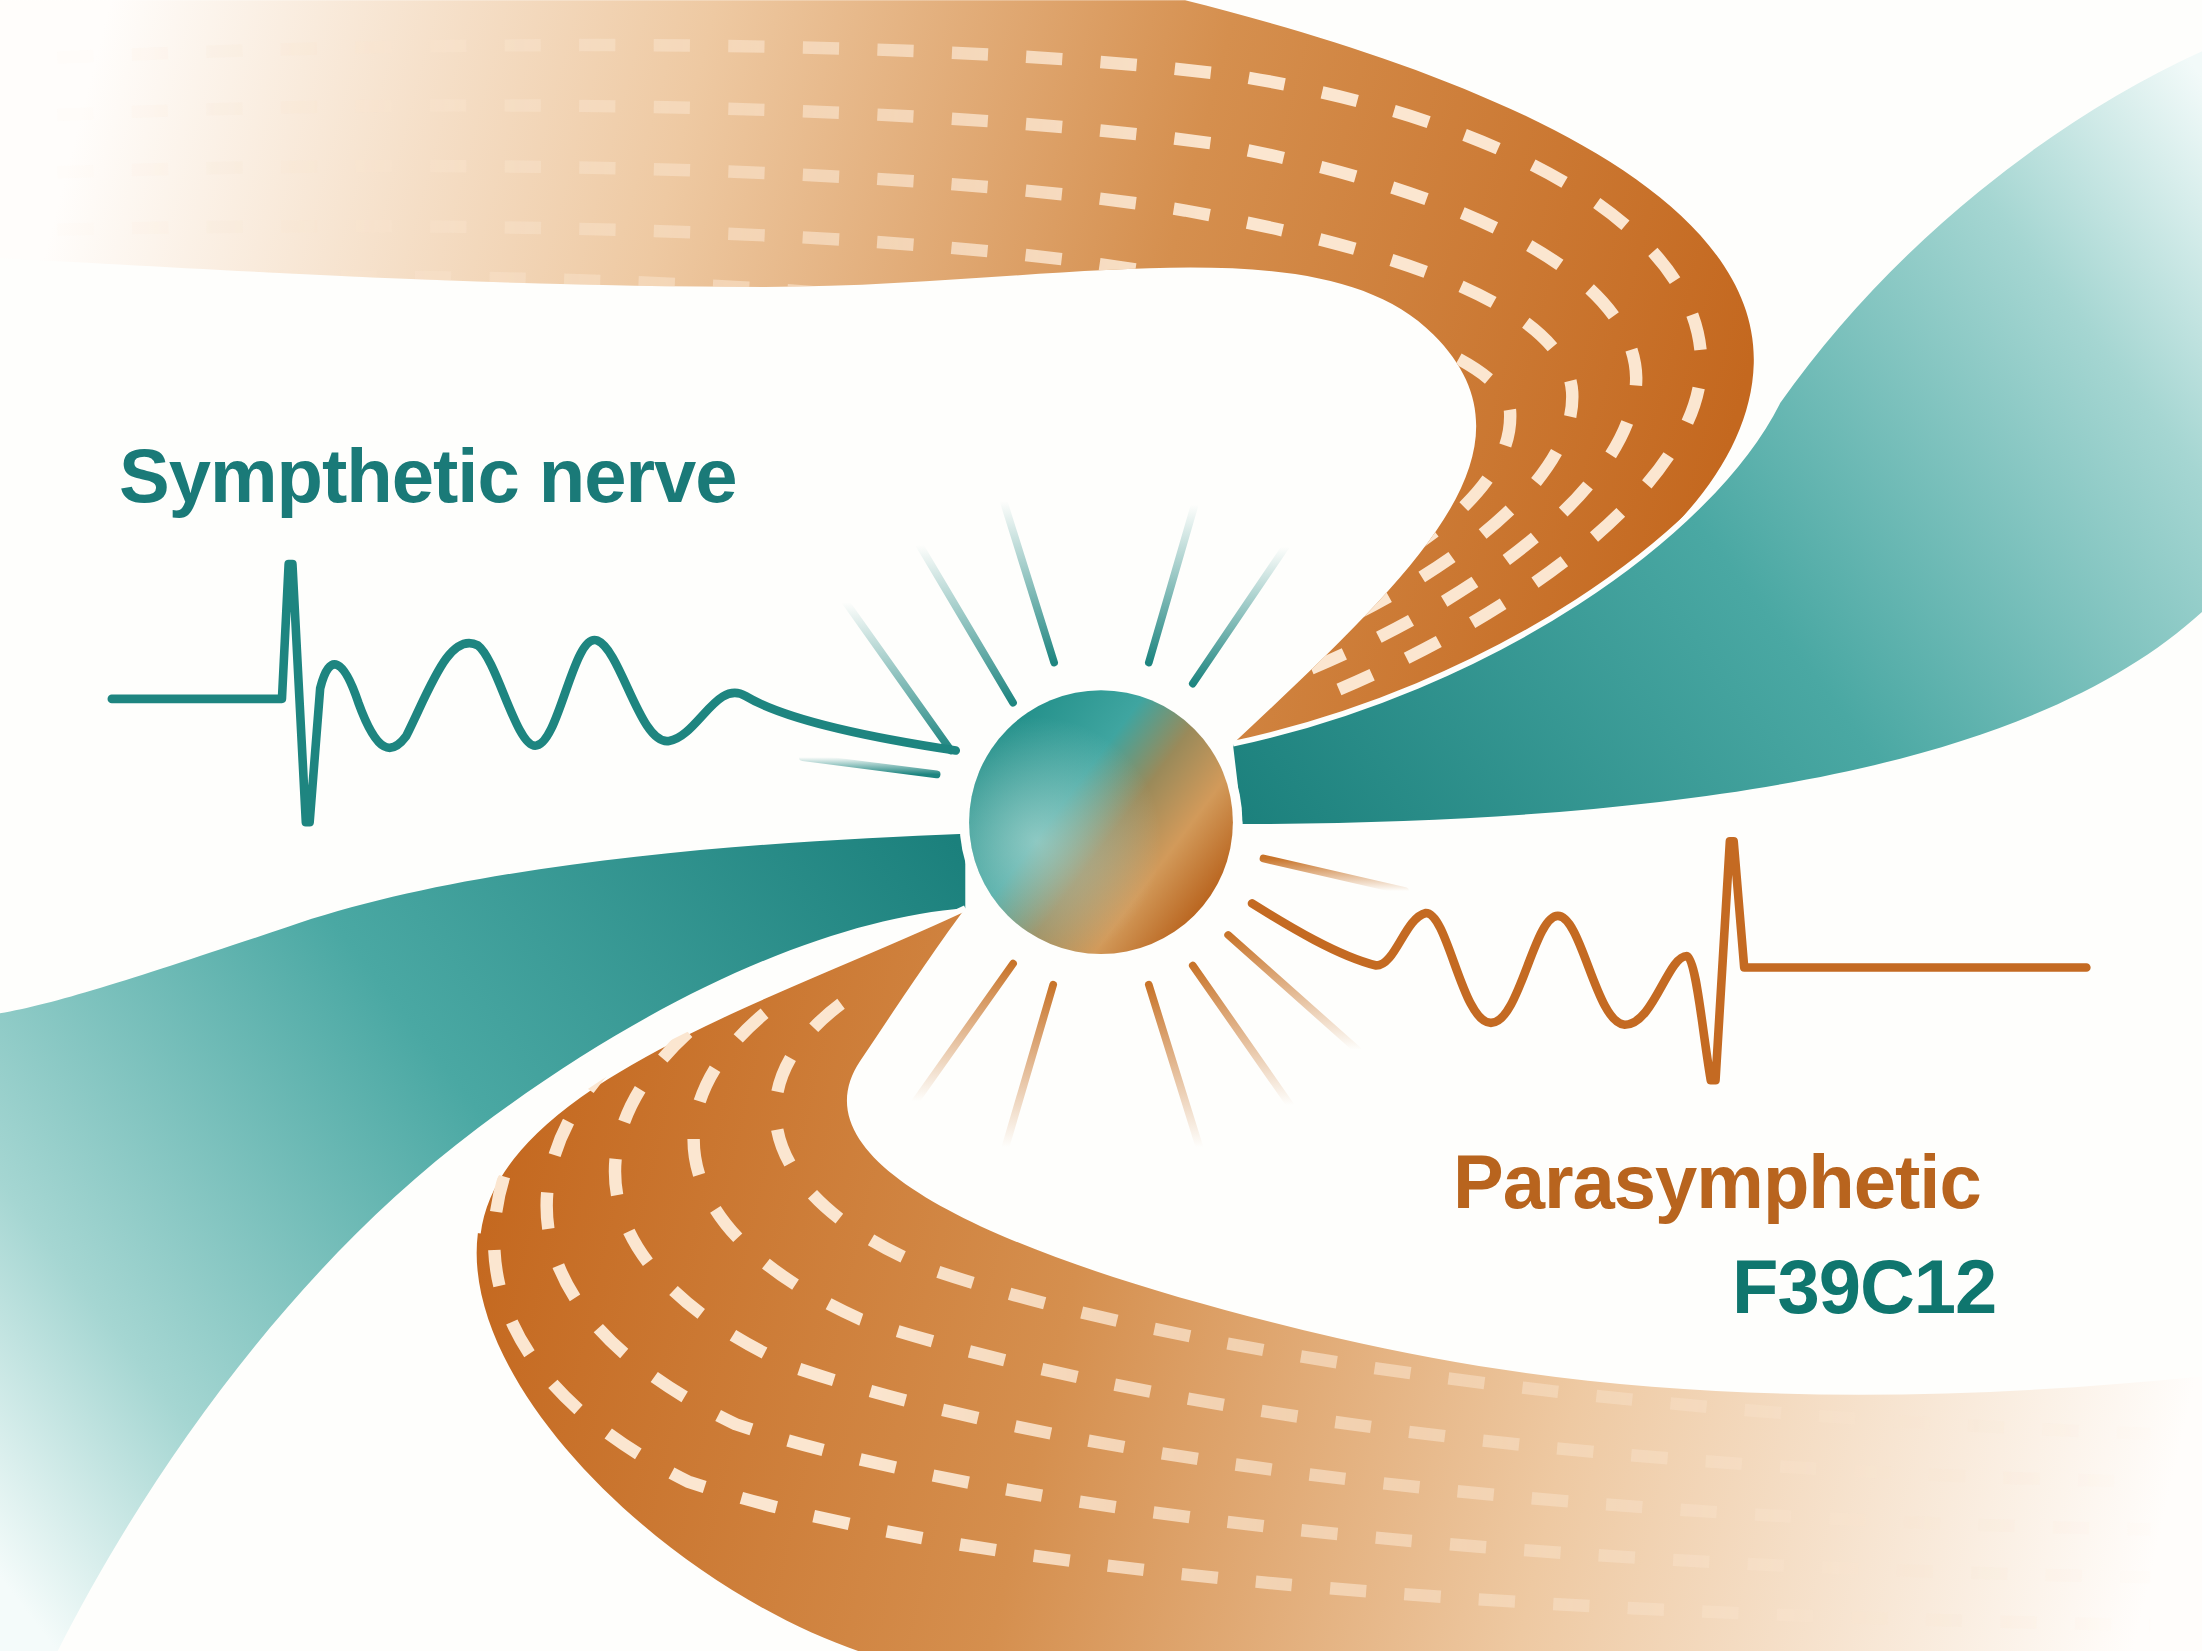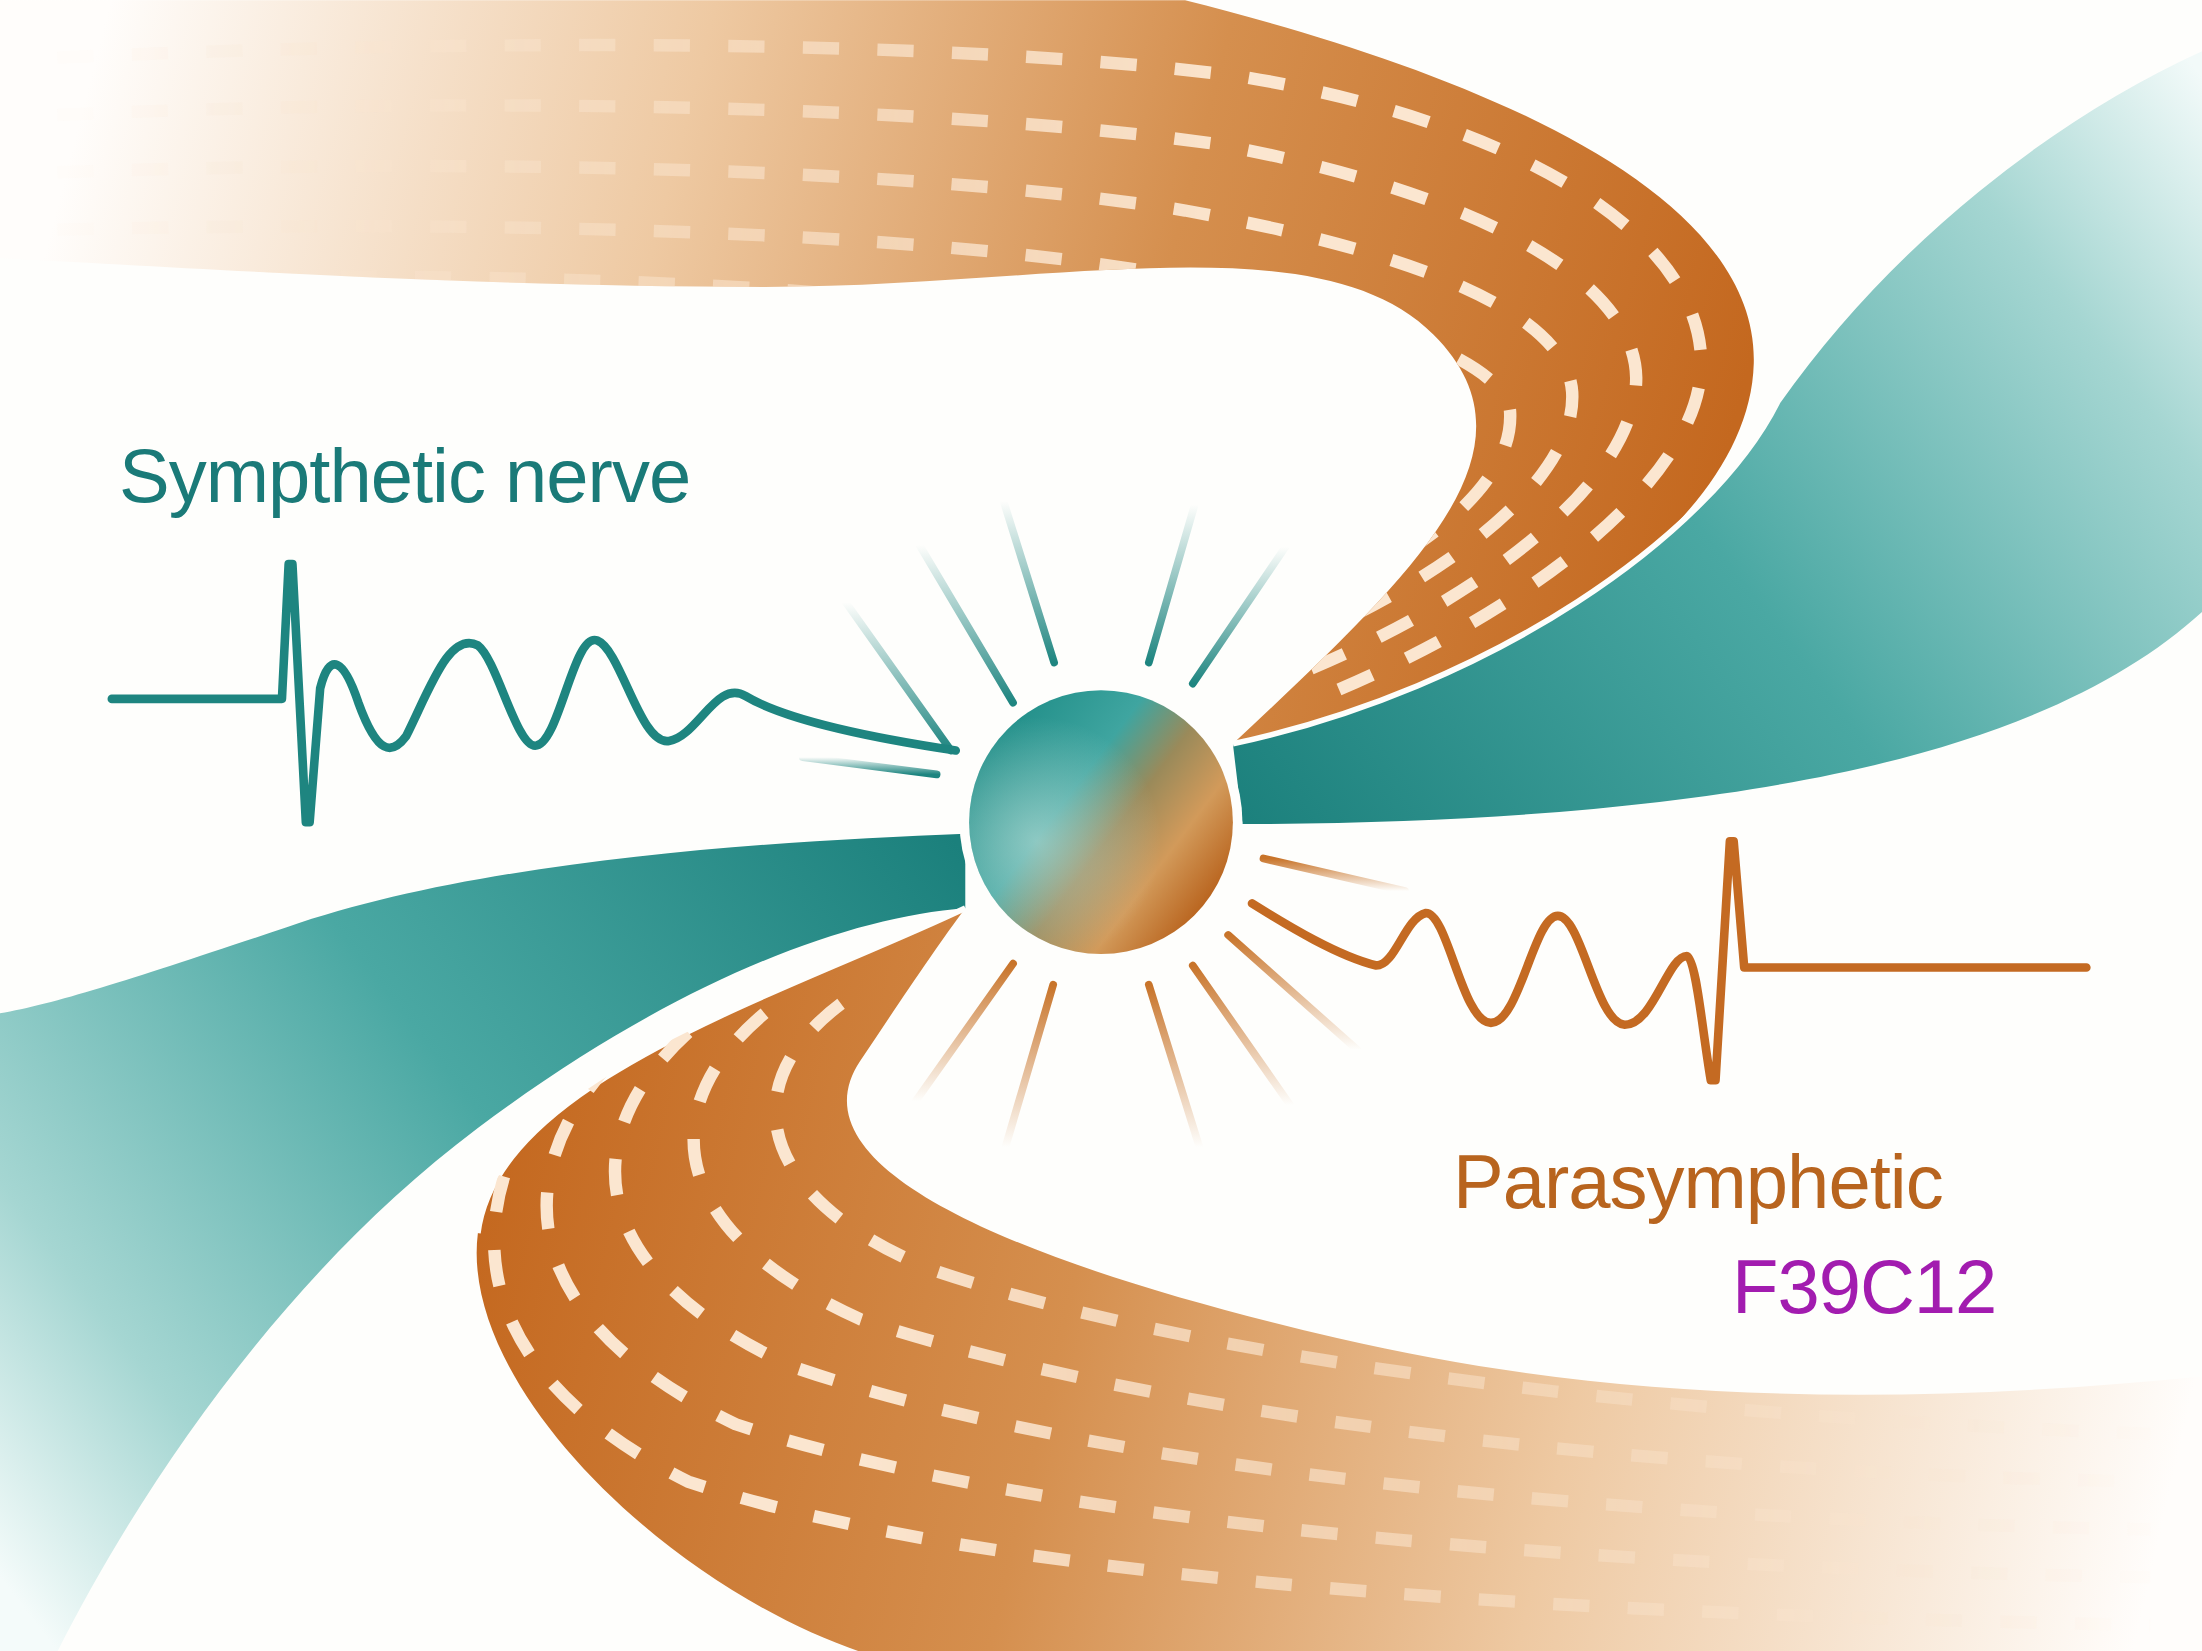--- a/index.html
+++ b/index.html
@@ -1,21 +1,21 @@
 <!DOCTYPE html>
 <html><head>
   <meta charset="utf-8">
   <style>
     html, body { margin: 0; padding: 0; background: #fefefc; }
     body { width: 2202px; height: 1652px; overflow: hidden; position: relative; }
     .canvas { position: absolute; left: 0; top: 0; width: 2202px; height: 1652px; }
     .label {
       position: absolute;
       font-family: "Liberation Sans", sans-serif;
-      font-weight: 400;
+      font-weight: 700;
       letter-spacing: -1px;
       white-space: nowrap;
     }
     .label-sym { left: 119px; top: 432px; font-size: 76px; }
     .label-para { left: 1441px; top: 1138px; font-size: 76px; }
     .label-code { left: 1732px; top: 1243px; font-size: 76px; }
   </style>
 </head>
 <body>
 
@@ -148,14 +148,14 @@
     <circle cx="1152" cy="860" r="138" fill="url(#sphereHi)"></circle>
   </g>
 
   <path d="M117 731 L200 731 L202 731 L283 731 L295 731 L302 590 L306 590 L320 860 L324 860 L335 720 C345 680 360 690 375 735 C395 790 410 790 425 770 C450 720 470 660 500 675 C520 690 540 780 560 780 C585 780 600 660 625 670 C650 680 670 780 700 775 C730 770 750 710 780 728 C820 752 900 770 1000 785" fill="none" stroke="#1E8580" stroke-width="9" stroke-linecap="round" stroke-linejoin="round"></path>
 
   <path d="M1310 945 C1350 970 1400 1000 1440 1010 C1460 1010 1470 960 1492 955 C1515 955 1530 1070 1560 1070 C1590 1070 1605 958 1630 958 C1655 958 1670 1070 1700 1072 C1730 1072 1745 1000 1765 1000 C1775 1005 1780 1070 1790 1130 L1795 1130 L1810 880 L1814 880 L1825 1012 L1840 1012 L2183 1012" fill="none" stroke="#C46A22" stroke-width="9" stroke-linecap="round" stroke-linejoin="round"></path>
 </svg>
 
 <div class="label label-sym" style="color:#1A7A78;">Sympthetic nerve</div>
 <div class="label label-para" style="color:#B8641E;margin-left:12px;">Parasymphetic</div>
-<div class="label label-code" style="color:#a21caf;">F39C12</div>
+<div class="label label-code" style="color:#0f766e;">F39C12</div>
 
 
 </body></html>

